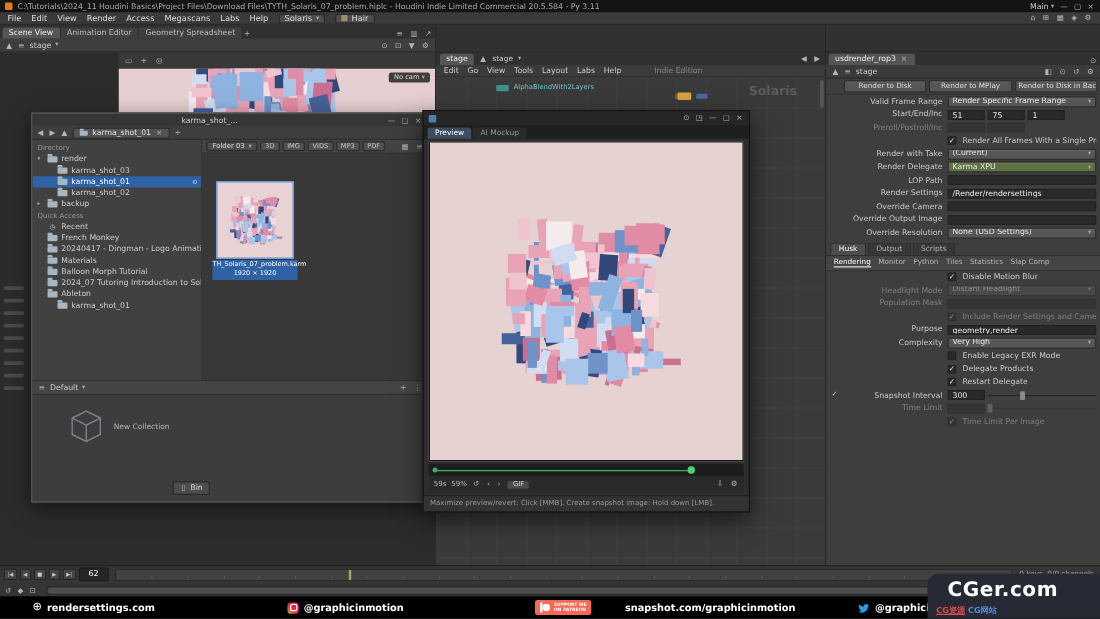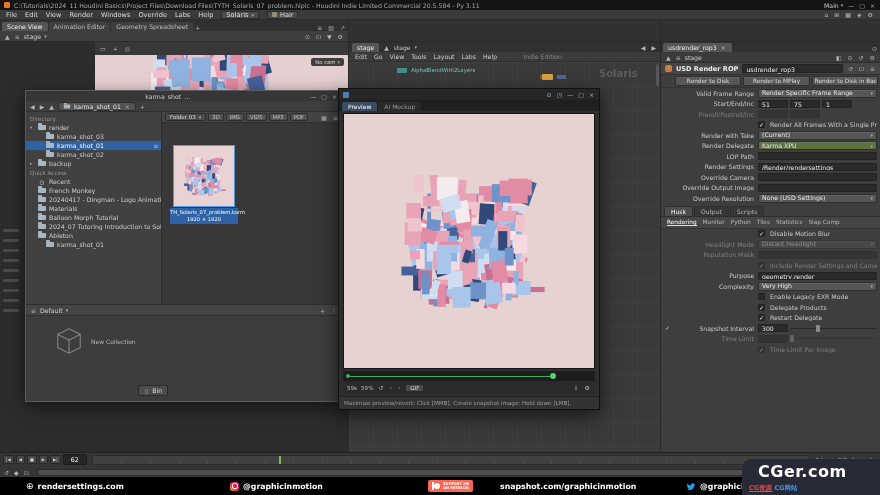--- a/index.html
+++ b/index.html
@@ -164,22 +164,22 @@
         <span class="ic">▢</span>
         <span class="ic">×</span>
       </span>
   </div>
 
   <div class="menubar" id="menubar">
       <span class="mitem">File</span>
       <span class="mitem">Edit</span>
       <span class="mitem">View</span>
       <span class="mitem">Render</span>
-      <span class="mitem">Windows</span>
-      <span class="mitem">Override</span>
+      <span class="mitem">Access</span>
+      <span class="mitem">Megascans</span>
       <span class="mitem">Labs</span>
       <span class="mitem">Help</span>
       <span class="chip">
         <span>Solaris</span>
         <span class="arr">▾</span>
       </span>
       <span class="chip">
         <span class="sq"></span>
         <span>Hair</span>
       </span>
@@ -477,30 +477,20 @@
       </div>
     <div class="rp-path" id="rp-path">
         <span class="ic">▲</span>
         <span class="ic">≡</span>
         <span>stage</span>
         <span class="mb-right">
           <span class="ic">◧</span>
           <span class="ic">⊙</span>
           <span class="ic">↺</span>
           <span class="ic">⚙</span>
-        </span>
-      </div>
-    <div class="rp-header" id="rp-header">
-        <span class="nodeic"></span>
-        <b>USD Render ROP</b>
-        <span class="namefield">usdrender_rop3</span>
-        <span class="mb-right">
-          <span class="ic">↺</span>
-          <span class="ic">⊡</span>
-          <span class="ic">≡</span>
         </span>
       </div>
     <div class="rp-renderbtns" id="rp-renderbtns">
         <span class="rbtn">Render to Disk</span>
         <span class="rbtn">Render to MPlay</span>
         <span class="rbtn">Render to Disk in Background</span>
       </div>
     <div id="rp-params">
         <div class="prow">
           <span class="ptog"></span>

